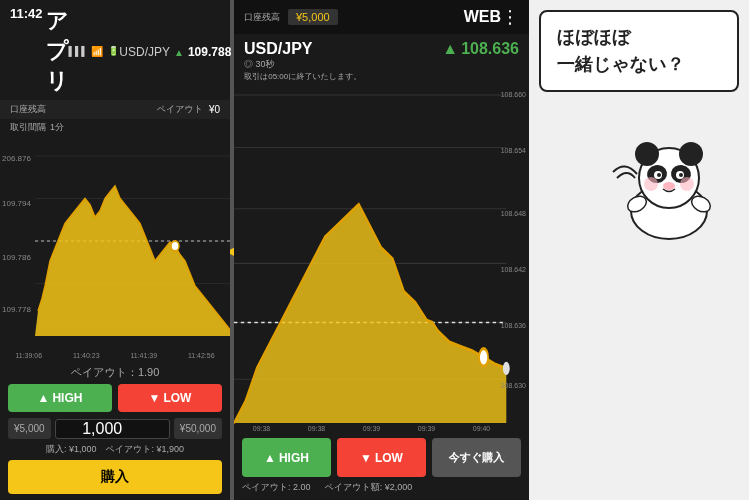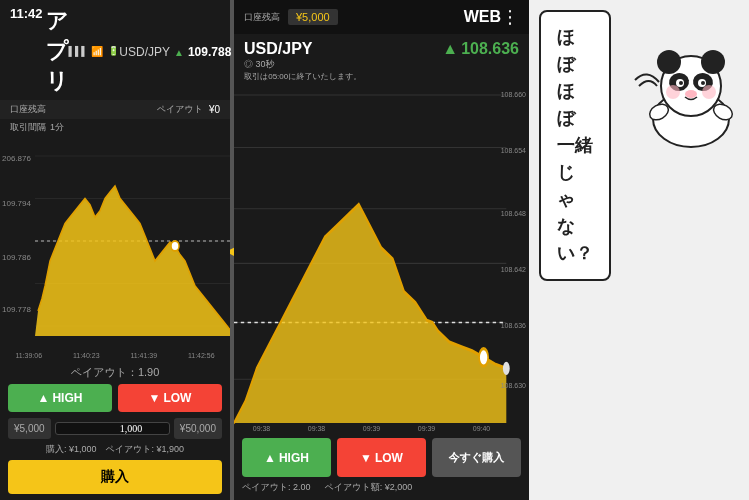--- a/index.html
+++ b/index.html
@@ -171,25 +171,24 @@
       border: 1px solid #444;
       border-radius: 3px;
       display: flex;
       align-items: center;
       justify-content: center;
     }
     .amount-input {
       background: transparent;
       border: none;
       color: #fff;
-      font-size: 10px;
-      text-align: right;
+      font-size: 16px;
+      text-align: left;
       width: 60px;
       outline: none;
-      font-family: Liberation Serif, serif;
     }
     .buy-info {
       font-size: 9px;
       color: #aaa;
       text-align: center;
       margin-bottom: 4px;
     }
     .btn-buy {
       width: 100%;
       background: #f5c518;
@@ -341,21 +340,21 @@
       font-size: 9px;
       color: #aaa;
     }
 
     
     .right-panel {
       width: 220px;
       min-width: 220px;
       background: #f0f0f0;
       display: flex;
-      flex-direction: row;
+      flex-direction: column;
       align-items: flex-start;
       padding: 10px;
       gap: 10px;
     }
     .speech-bubble {
       background: #fff;
       border: 2px solid #222;
       border-radius: 8px;
       padding: 12px 16px;
       width: 100%;

